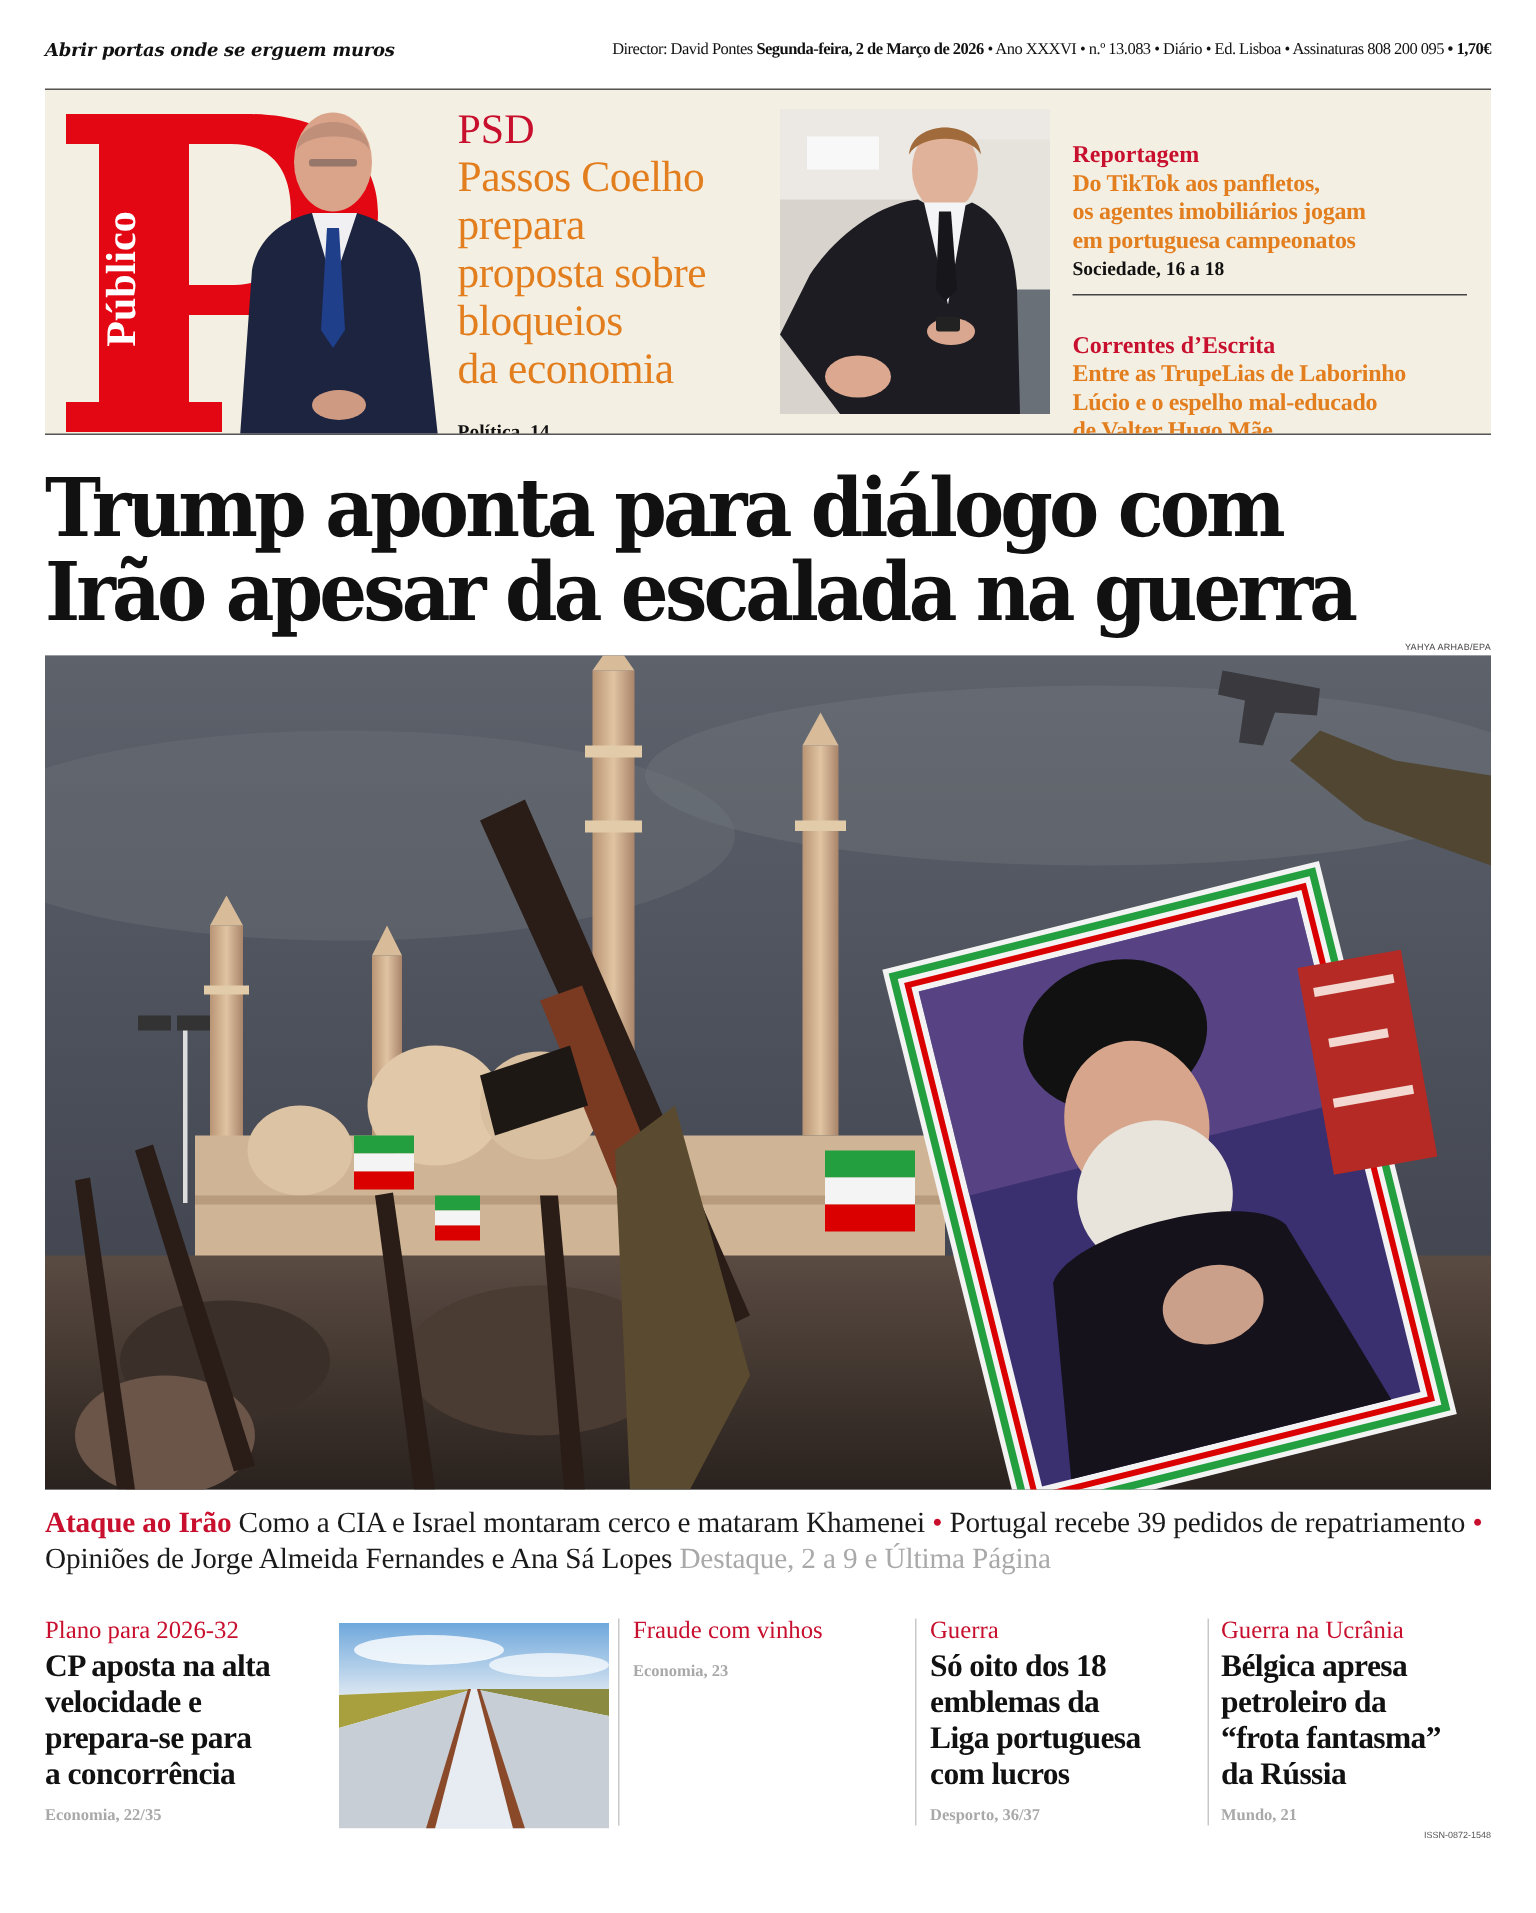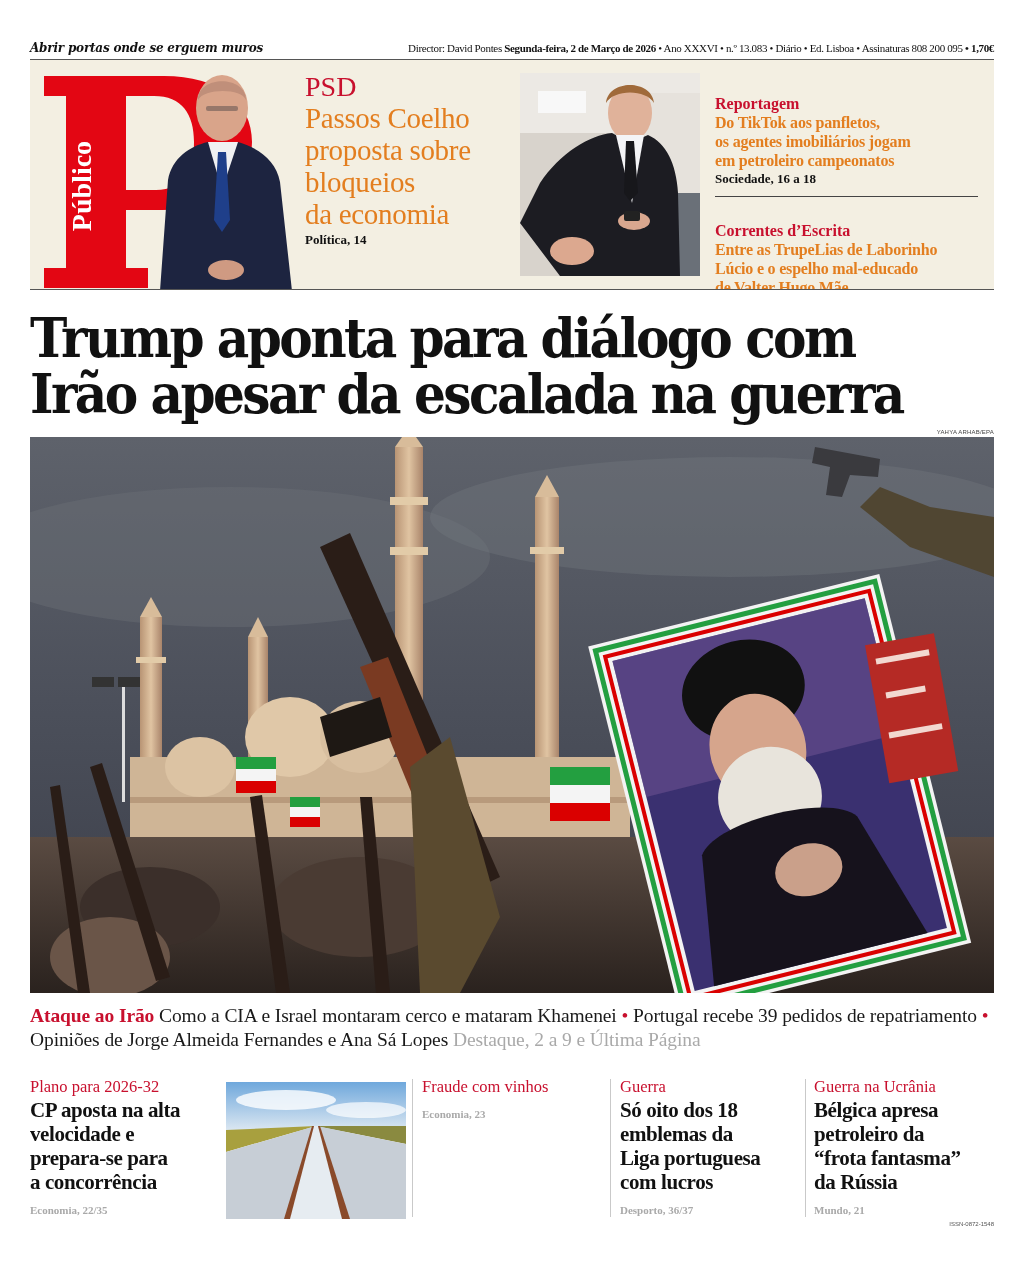--- a/index.html
+++ b/index.html
@@ -1,33 +1,33 @@
 <!DOCTYPE html>
 <html><head>
 <meta charset="utf-8">
 <style>
   * { box-sizing: border-box; margin: 0; padding: 0; }
   html, body { width: 1024px; height: 1275px; background: #ffffff; overflow: hidden; }
   body { position: relative; font-family: "DejaVu Serif", "Liberation Serif", serif; color: #111; }
 
   
-  .topstrip { position: absolute; left: 30px; top: 39px; width: 964px; height: 18px; font-size: 11.5px; line-height: 18px; }
+  .topstrip { position: absolute; left: 30px; top: 24px; width: 964px; height: 18px; font-size: 11.5px; line-height: 18px; }
   .tagline { position: absolute; left: 0; top: 0; font-weight: bold; font-style: italic; font-size: 12px; letter-spacing: -0.2px; }
   .masthead-info { position: absolute; right: 0; top: 0; white-space: nowrap; font-size: 11px; letter-spacing: -0.35px; font-family: "Liberation Serif", serif; }
   .masthead-info b { font-weight: bold; }
 
   
   .header-band { position: absolute; left: 30px; top: 59px; width: 964px; height: 231px; background: #f3efe2; border-top: 1.5px solid #555; border-bottom: 1.5px solid #555; overflow: hidden; }
   .logo-p { position: absolute; left: 14px; top: 10px; width: 210px; height: 218px; }
   .logo-word { position: absolute; left: 27px; top: 122px; transform: rotate(-90deg); transform-origin: center; width: 130px; text-align: center; color: #fff; font-weight: bold; font-size: 28px; letter-spacing: 0px; font-family: "Liberation Serif", serif; margin-left: -40px; margin-top: -12px; }
   .person1 { position: absolute; left: 120px; top: 10px; width: 150px; height: 221px; }
   .lead-story { position: absolute; left: 275px; top: 12px; width: 215px; font-family: "Liberation Serif", serif; }
   .lead-kicker { color: #c8102e; font-size: 28px; line-height: 30px; }
   .lead-title { color: #e37e1f; font-size: 29px; line-height: 32px; letter-spacing: -0.3px; }
-  .lead-ref { font-weight: bold; font-size: 13px; margin-top: 2px; color: #111; }
+  .lead-ref { font-weight: bold; font-size: 13px; margin-top: 18px; color: #111; }
 
   .photo2 { position: absolute; left: 490px; top: 13px; width: 180px; height: 203px; overflow: hidden; }
   .side-stories { position: absolute; left: 685px; top: 10px; width: 270px; font-family: "Liberation Serif", serif; }
   .side-story { padding-bottom: 6px; }
   .side-kicker { color: #c8102e; font-weight: bold; font-size: 16px; line-height: 19px; margin-top: 24px; }
   .side-title { color: #e37e1f; font-weight: bold; font-size: 16px; line-height: 19px; letter-spacing: -0.2px; }
   .side-ref { font-weight: bold; font-size: 13px; line-height: 17px; color: #111; }
   .side-divider { height: 1px; background: #444; width: 263px; margin: 3px 0 6px 0; }
 
   
@@ -90,20 +90,21 @@
     <path d="M10 221 L18 110 C22 88 40 76 58 72 L72 80 L88 72 C108 78 126 90 130 112 L142 221 Z" fill="#1d2440"></path>
     <path d="M58 72 L72 120 L88 72 Z" fill="#f0f0f2"></path>
     <path d="M68 82 L76 82 L80 150 L72 162 L64 150 Z" fill="#1f3f8a"></path>
     <ellipse cx="76" cy="200" rx="18" ry="10" fill="#cf9a82"></ellipse>
   </svg>
 
   <div class="lead-story">
     <div class="lead-kicker">PSD</div>
     <div class="lead-title">
       <div>Passos Coelho</div>
+      <div>prepara</div>
       <div>proposta sobre</div>
       <div>bloqueios</div>
       <div>da economia</div>
     </div>
     <div class="lead-ref">Política, 14</div>
   </div>
 
   <svg class="photo2" viewBox="0 0 180 203" xmlns="http://www.w3.org/2000/svg">
     <rect width="180" height="203" fill="#d8d3cc"></rect>
     <rect x="0" y="0" width="180" height="60" fill="#ece9e4"></rect>
@@ -119,21 +120,21 @@
     <rect x="104" y="138" width="16" height="10" rx="2" fill="#222"></rect>
     <ellipse cx="52" cy="178" rx="22" ry="14" fill="#dca88f"></ellipse>
   </svg>
 
   <div class="side-stories">
     <div class="side-story">
       <div class="side-kicker">Reportagem</div>
       <div class="side-title">
         <div>Do TikTok aos panfletos,</div>
         <div>os agentes imobiliários jogam</div>
-        <div>em petroleiro campeonatos</div>
+        <div>em portuguesa campeonatos</div>
       </div>
       <div class="side-ref">Sociedade, 16 a 18</div>
     </div>
     <div class="side-divider"></div>
     <div class="side-story">
       <div class="side-kicker">Correntes d’Escrita</div>
       <div class="side-title">
         <div>Entre as TrupeLias de Laborinho</div>
         <div>Lúcio e o espelho mal-educado</div>
         <div>de Valter Hugo Mãe</div>

